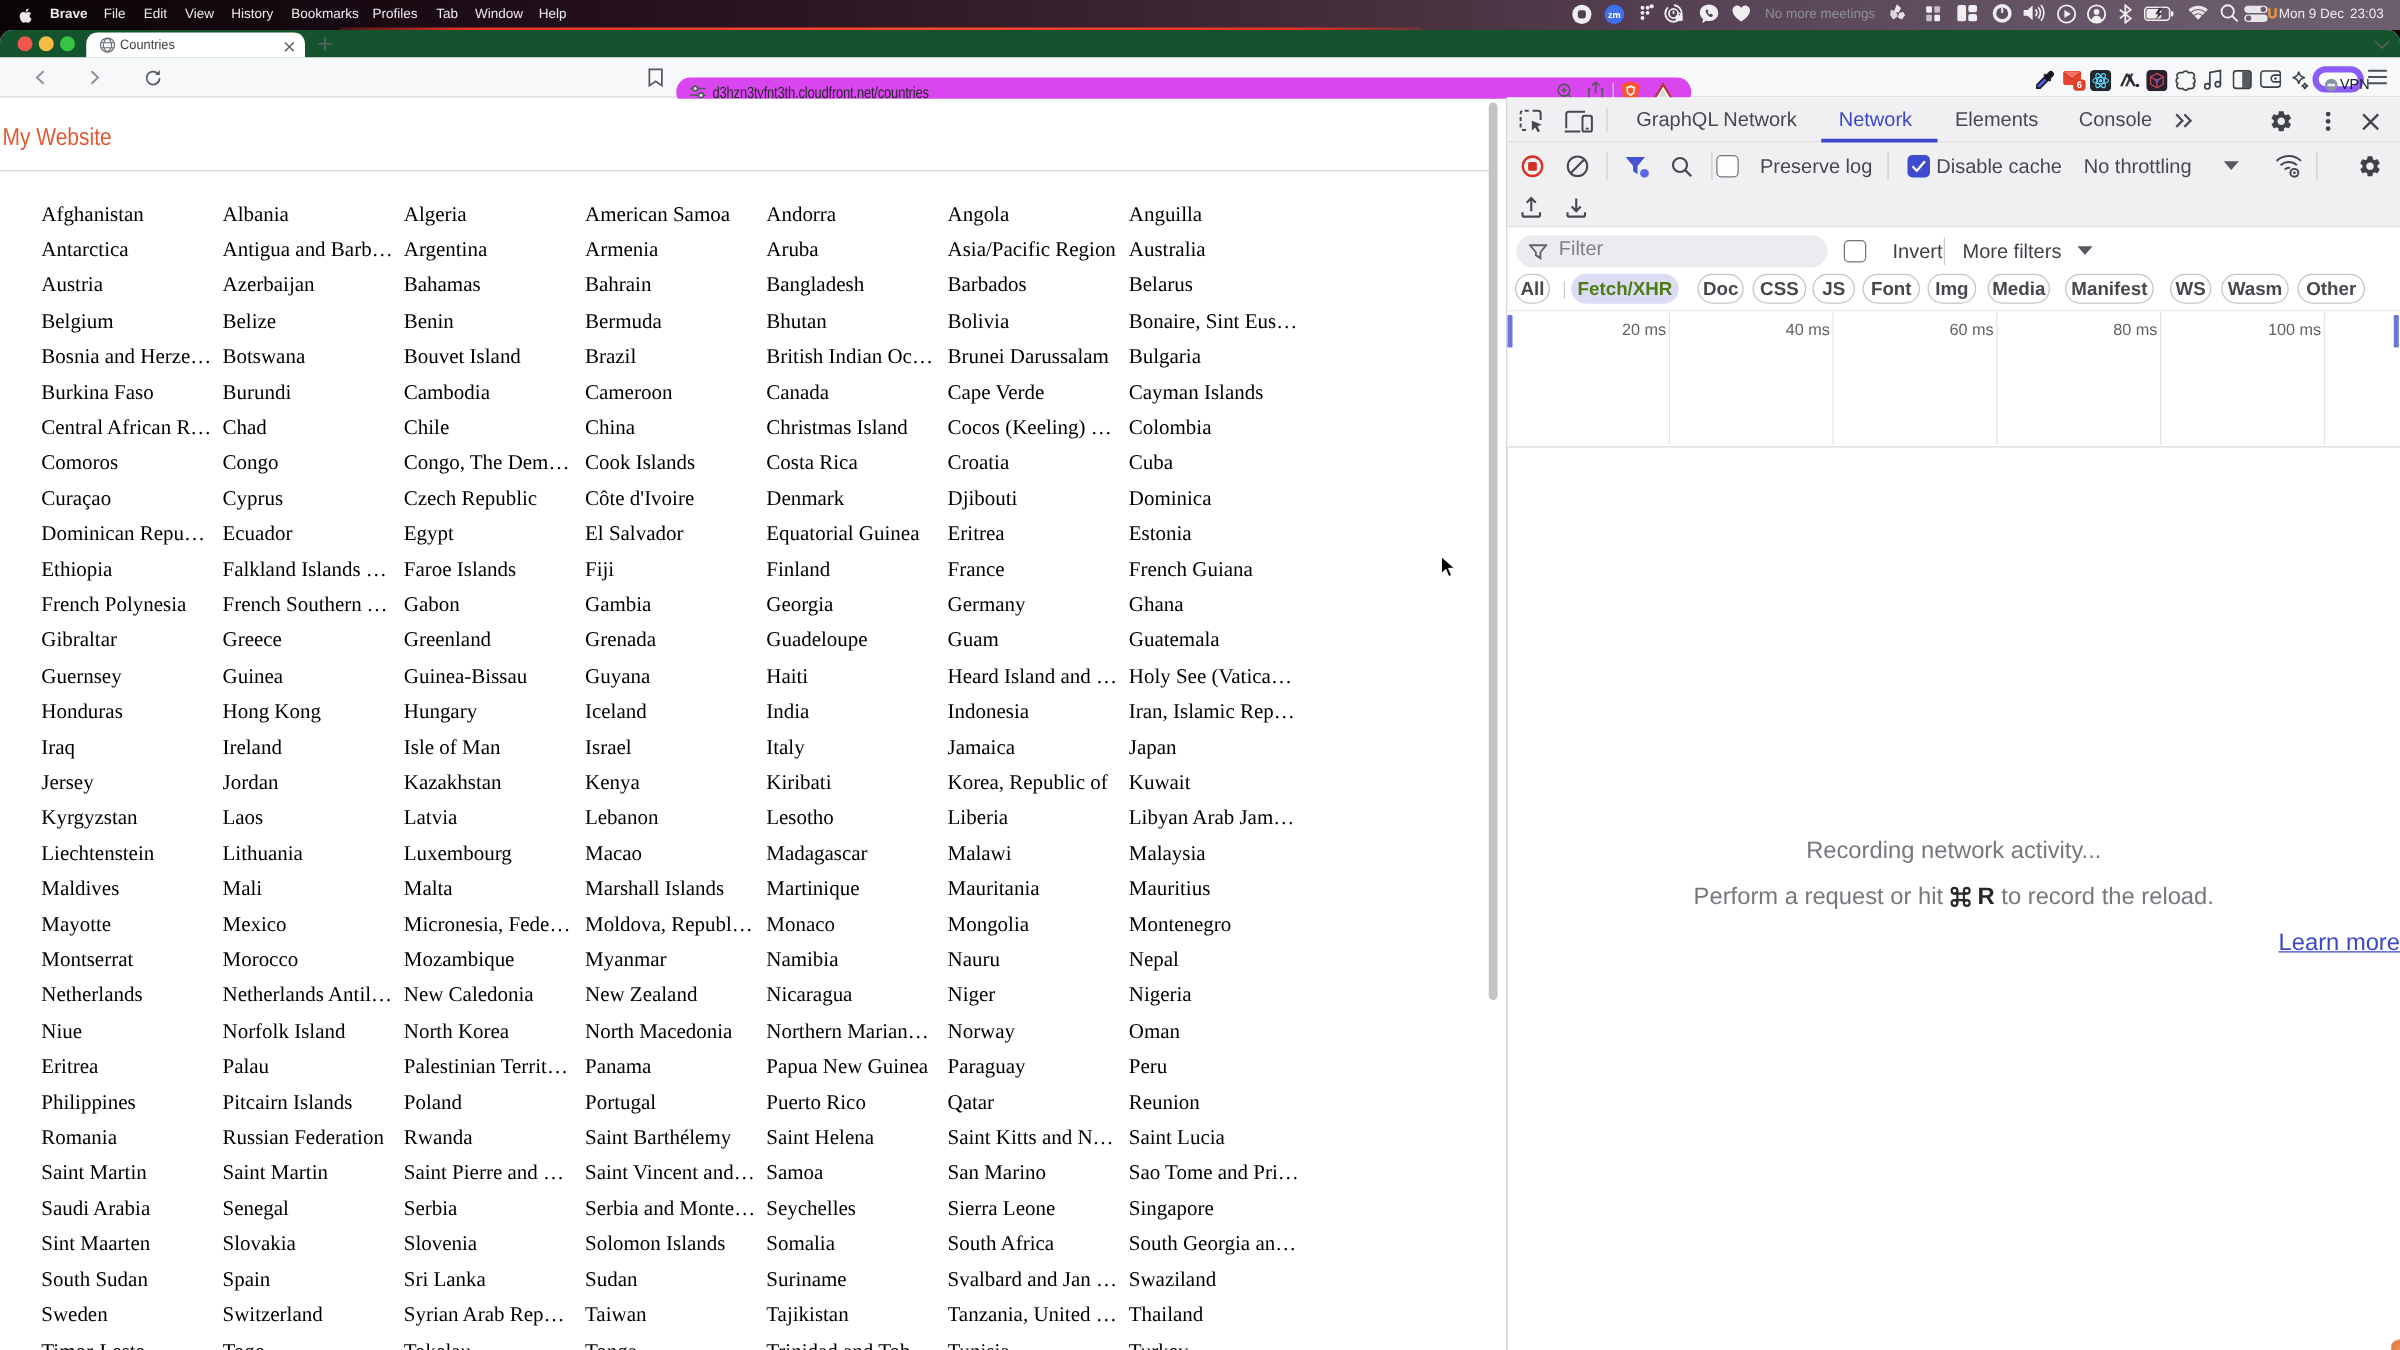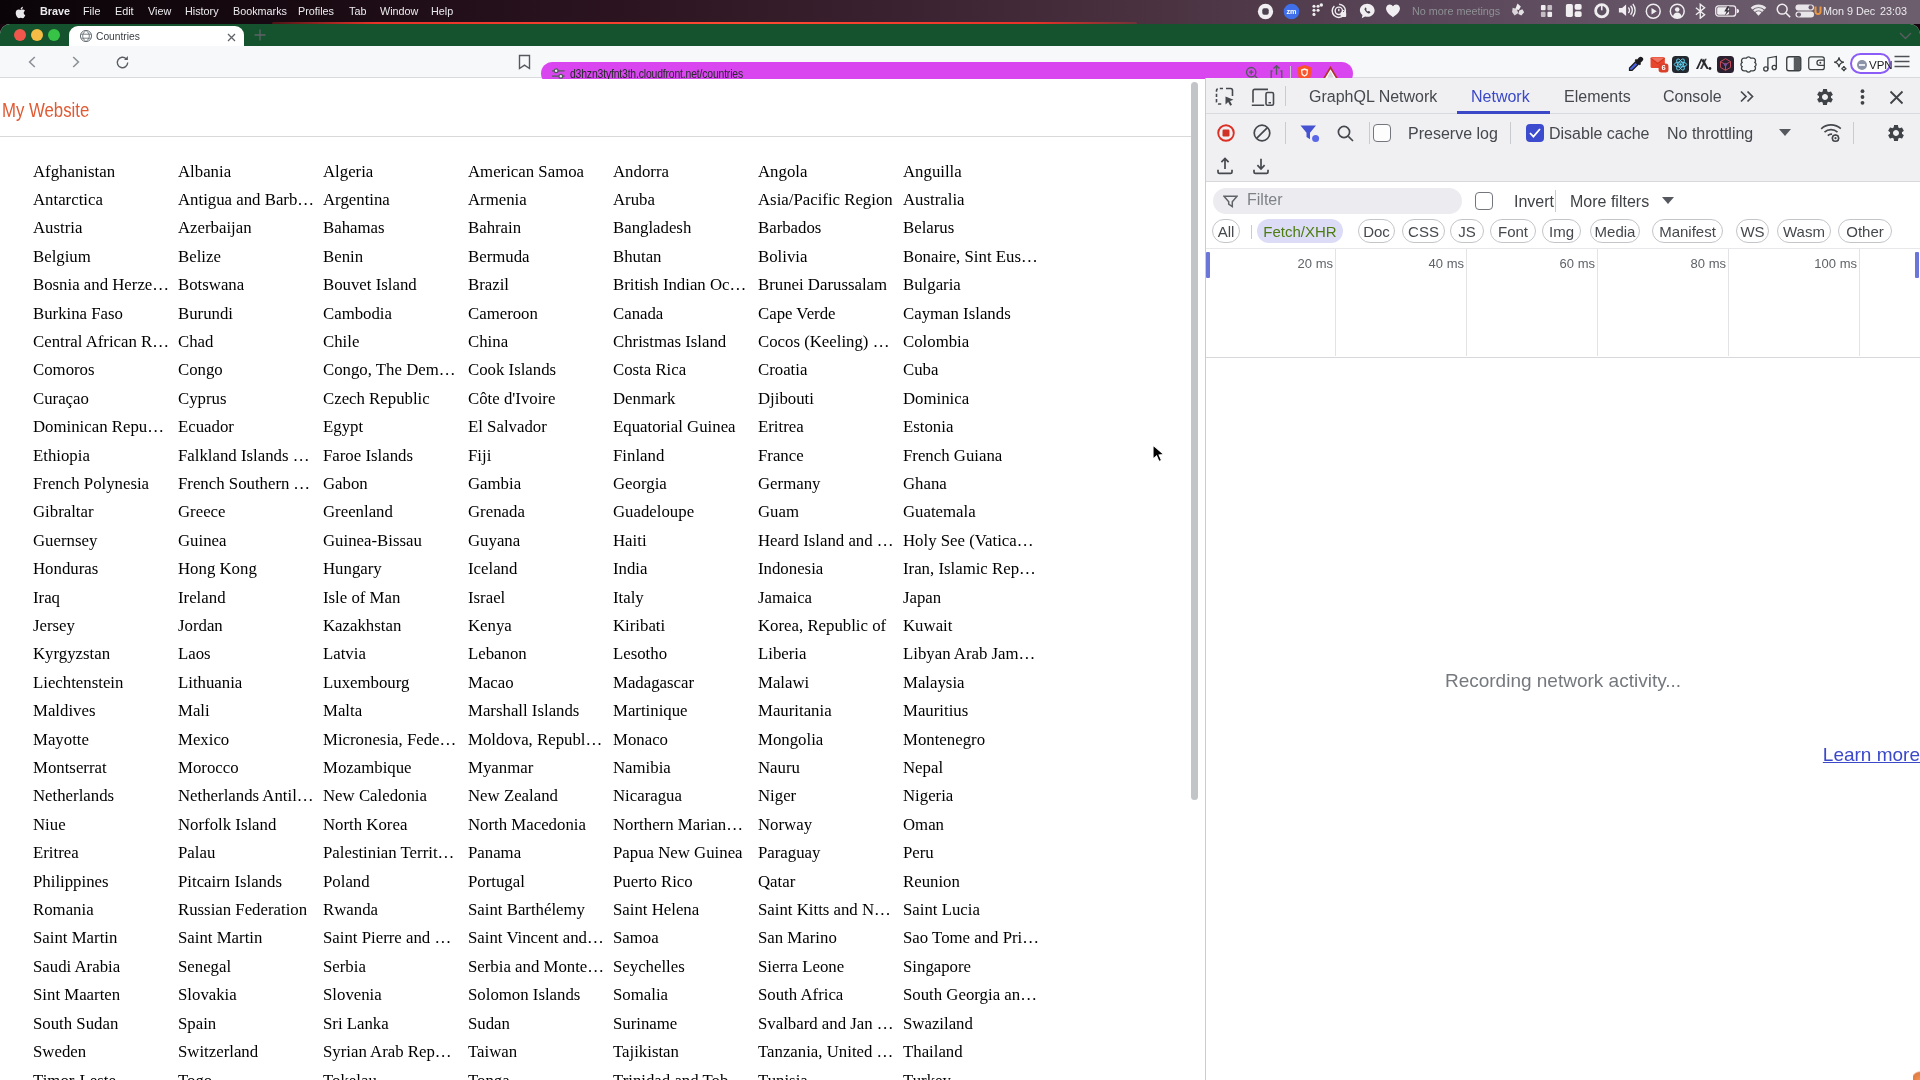--- a/index.html
+++ b/index.html
@@ -8,37 +8,37 @@
 .mi{position:absolute;top:5px;white-space:nowrap}
 #redline{position:absolute;left:272px;top:22px;width:865px;height:2.5px;background:linear-gradient(90deg,rgba(233,50,40,.25),#e93228 12%,#ff4a33 55%,#e93228 88%,rgba(233,50,40,.25));border-radius:2px}
 #window{position:absolute;left:0;top:24px;width:1920px;height:1056px;background:#fff;border-radius:10px 10px 0 0;overflow:hidden}
 #tabstrip{position:absolute;left:0;top:0;width:1920px;height:22px;background:#14532d}
 .tl{position:absolute;top:4.5px;width:12px;height:12px;border-radius:50%}
 #tab{position:absolute;left:69px;top:1.5px;width:175px;height:20.5px;background:#fff;border-radius:9px 9px 0 0}
 #tab .t{position:absolute;left:27px;top:4.5px;font-size:10.8px;color:#3c4043;transform:scaleX(.95);transform-origin:0 0}
 #navbar{position:absolute;left:0;top:22px;width:1920px;height:32px;background:#f7f8f9;border-bottom:1px solid #d8dade}
 #pill{position:absolute;left:541px;top:16px;width:812px;height:22.5px;border-radius:11.5px;background:#d946ef}
 #pill .u{position:absolute;left:29px;top:4px;font-size:13px;color:#28292c;letter-spacing:-.2px;transform:scaleX(.8);transform-origin:0 0}
-#vpnpill{position:absolute;left:1850px;top:7px;width:41px;height:21px;border-radius:11px;background:#fff;border:2px solid #8b5cf6}
+#vpnpill{position:absolute;left:1850px;top:7px;width:41px;height:21px;border-radius:11px;background:#fff;border:5px solid #8b5cf6}
 #page{position:absolute;left:0;top:55px;width:1205px;height:1001px;background:#fff}
 #mw{position:absolute;left:2px;top:19.5px;font-size:19.5px;color:#e05a33;transform:scaleX(.86);transform-origin:0 0}
 #hr{position:absolute;left:0;top:57px;width:1191px;height:1px;background:#d9d9d9}
 #grid{position:absolute;left:33px;top:78.3px;display:grid;grid-template-columns:repeat(7,137px);grid-column-gap:8px;grid-auto-rows:28.42px;font-family:"Liberation Serif",serif;font-size:16.8px;color:#000}
 .cc{white-space:nowrap;overflow:hidden;text-overflow:ellipsis;align-self:center}
 #sbar{position:absolute;left:1191px;top:3px;width:6.5px;height:718px;border-radius:3.5px;background:#c2c4c8}
 #dt{position:absolute;left:1205px;top:54px;width:715px;height:1002px;background:#fff;border-left:1px solid #caccd0}
 #dtrow1{position:absolute;left:0;top:0;width:714px;height:36px;background:#f0f0f3;border-bottom:1px solid #d9dade}
 #dtrow2{position:absolute;left:0;top:36px;width:714px;height:36px;background:#f0f0f3}
 #dtrow3{position:absolute;left:0;top:72px;width:714px;height:32px;background:#f0f0f3;border-bottom:1px solid #d7d8db}
 .dtsep{position:absolute;width:1px;background:#c9cbcf}
 #netul{position:absolute;left:251px;top:33px;width:93px;height:2.5px;background:#3b48c8}
 #frow{position:absolute;left:0;top:104px;width:714px;height:35px;background:#fff}
 #chips-bg{position:absolute;left:0;top:139px;width:714px;height:31px;background:#fff}
 #fpill{position:absolute;left:7px;top:110px;width:249px;height:26px;border-radius:13px;background:#ececf0;color:#7d8187;font-size:16px}
-.chip{position:absolute;top:141px;height:24px;border:1px solid #c3c5c9;border-radius:12.5px;background:#fff;display:flex;align-items:center;justify-content:center;font-weight:400;white-space:nowrap;font-size:15px;color:#45484d;box-sizing:border-box}
+.chip{position:absolute;top:141px;height:24px;border:1px solid #c3c5c9;border-radius:12.5px;background:#fff;display:flex;align-items:center;justify-content:center;font-weight:700;white-space:nowrap;font-size:15px;color:#45484d;box-sizing:border-box}
 .chipsel{border:none;background:#dcdcf7;color:#4d7c0f}
 #ruler{position:absolute;left:0;top:170px;width:714px;height:108px;background:#fff;border-top:1px solid #e8e8eb;border-bottom:1px solid #d7d8db;box-sizing:content-box}
 .gl{position:absolute;top:171px;width:1px;height:107px;background:#e3e3e6}
 .gt{position:absolute;top:178px;font-size:13px;color:#5f6368;width:60px;text-align:right}
 .hdl{position:absolute;top:174px;width:3.5px;height:26px;background:#6a76d8;border-radius:1px}
 .dtx{position:absolute;white-space:nowrap;font-size:16px;color:#45484c}
 .dtx a{color:#3b48c8;text-decoration:underline}
 svg{display:block}
 .ic{position:absolute}
 </style></head><body>
@@ -686,19 +686,28 @@
       <div class="gl" style="left:522px"></div>
       <div class="gl" style="left:653px"></div>
 <div class="gt" style="left:67px">20 ms</div>
       <div class="gt" style="left:198px">40 ms</div>
       <div class="gt" style="left:329px">60 ms</div>
       <div class="gt" style="left:460px">80 ms</div>
       <div class="gt" style="left:591px">100 ms</div>
 <div class="hdl" style="left:0px"></div>
       <div class="hdl" style="left:709px;width:4px"></div>
 <div class="dtx" style="left:0;top:592px;width:714px;text-align:center;font-size:19px;color:#75797e">Recording network activity...</div>
+<div class="dtx" style="left:0;top:629px;width:714px;text-align:center;font-size:19px;color:#75797e">Perform a request or hit <svg style="display:inline;vertical-align:-2.5px" width="17" height="17" viewBox="0 0 17 17">
+          <g fill="none" stroke="#26282b" stroke-width="1.7">
+            <circle cx="3.6" cy="3.6" r="2.3"></circle>
+            <circle cx="13.4" cy="3.6" r="2.3"></circle>
+            <circle cx="3.6" cy="13.4" r="2.3"></circle>
+            <circle cx="13.4" cy="13.4" r="2.3"></circle>
+            <path d="M5.9 3.6v2.3h-2.3M11.1 3.6v2.3h2.3M5.9 13.4v-2.3h-2.3M11.1 13.4v-2.3h2.3M5.9 5.9h5.2v5.2H5.9z"></path>
+          </g>
+        </svg> <b style="color:#26282b">R</b> to record the reload.</div>
 <div class="dtx" style="left:0;top:666px;width:714px;text-align:right;font-size:19px"><a href="#">Learn more</a></div>
 <div class="abs" style="left:707px;top:992px;width:7px;height:10px;background:radial-gradient(circle at 100% 100%,#f4934e 0%,#e07b43 60%,rgba(224,123,67,0) 75%)"></div>
 </div>
 </div>
 <svg class="ic" style="left:1152px;top:444px" width="14" height="20" viewBox="0 0 14 20">
     <path fill="#000" stroke="#fff" stroke-width="1.1" d="M1 1v14.2l3.6-3.3 2.3 5.6 2.6-1.1-2.4-5.5 4.9-.4z"></path>
   </svg>
 
 </body></html>

